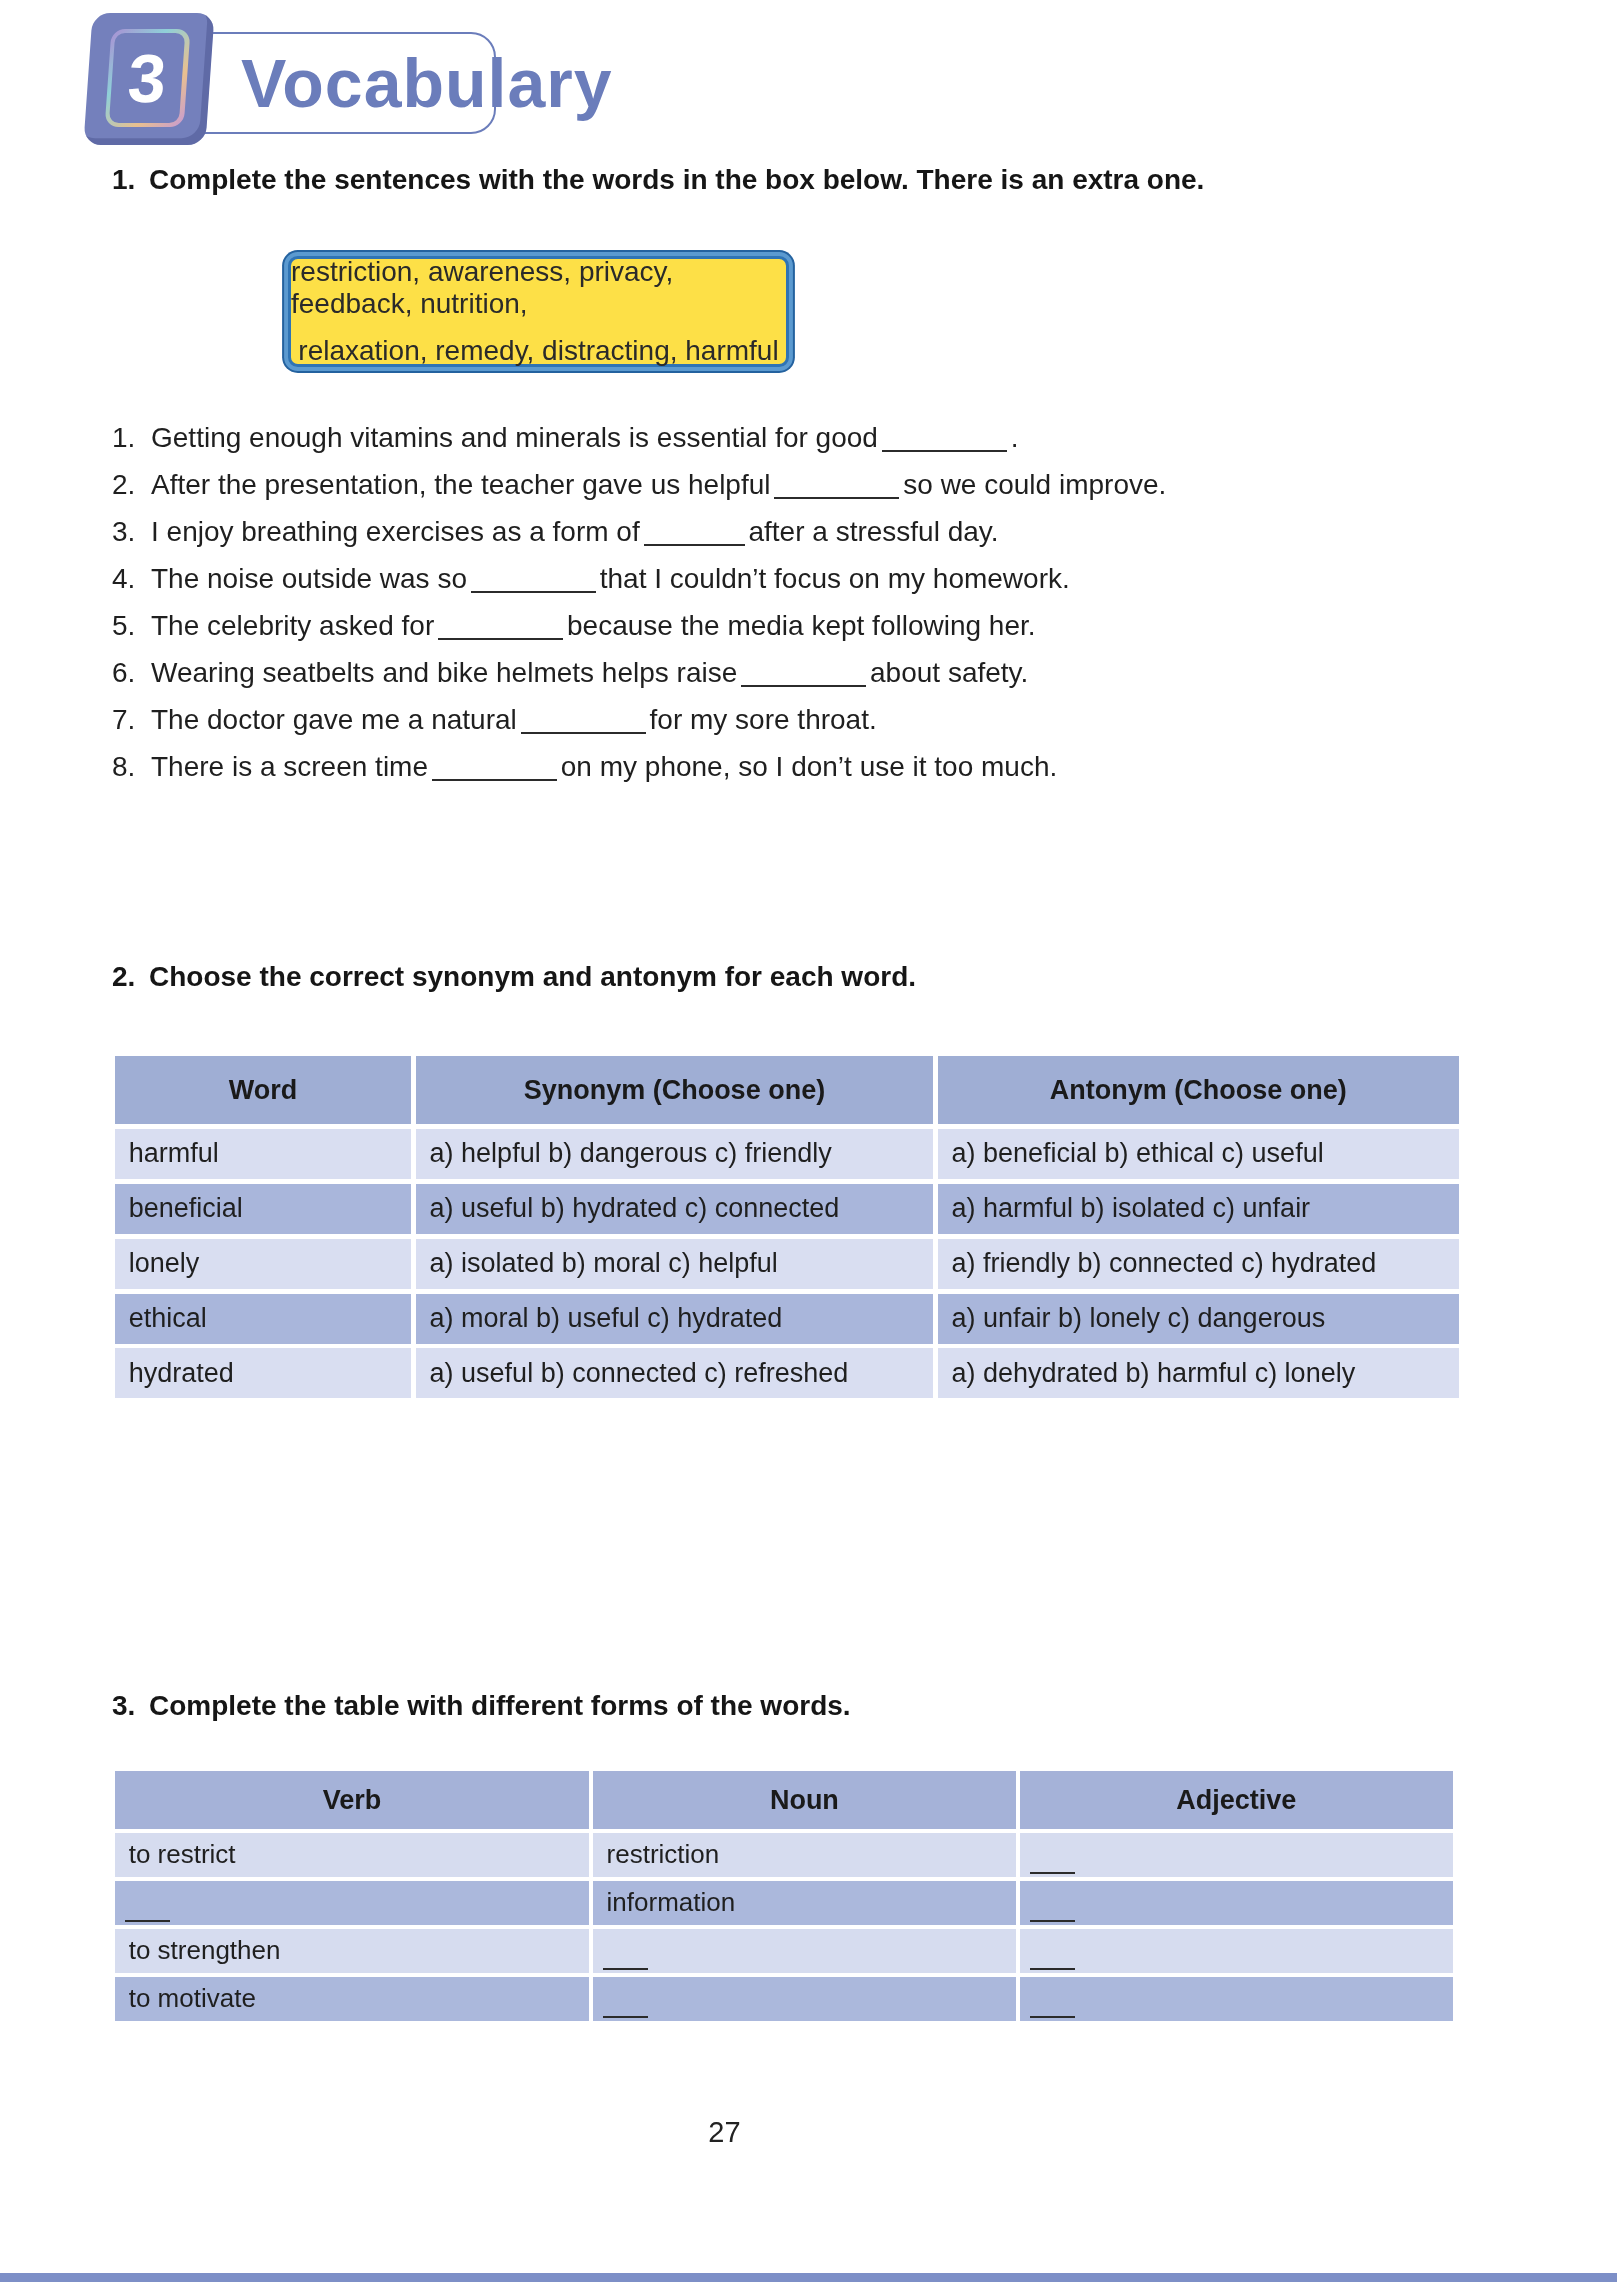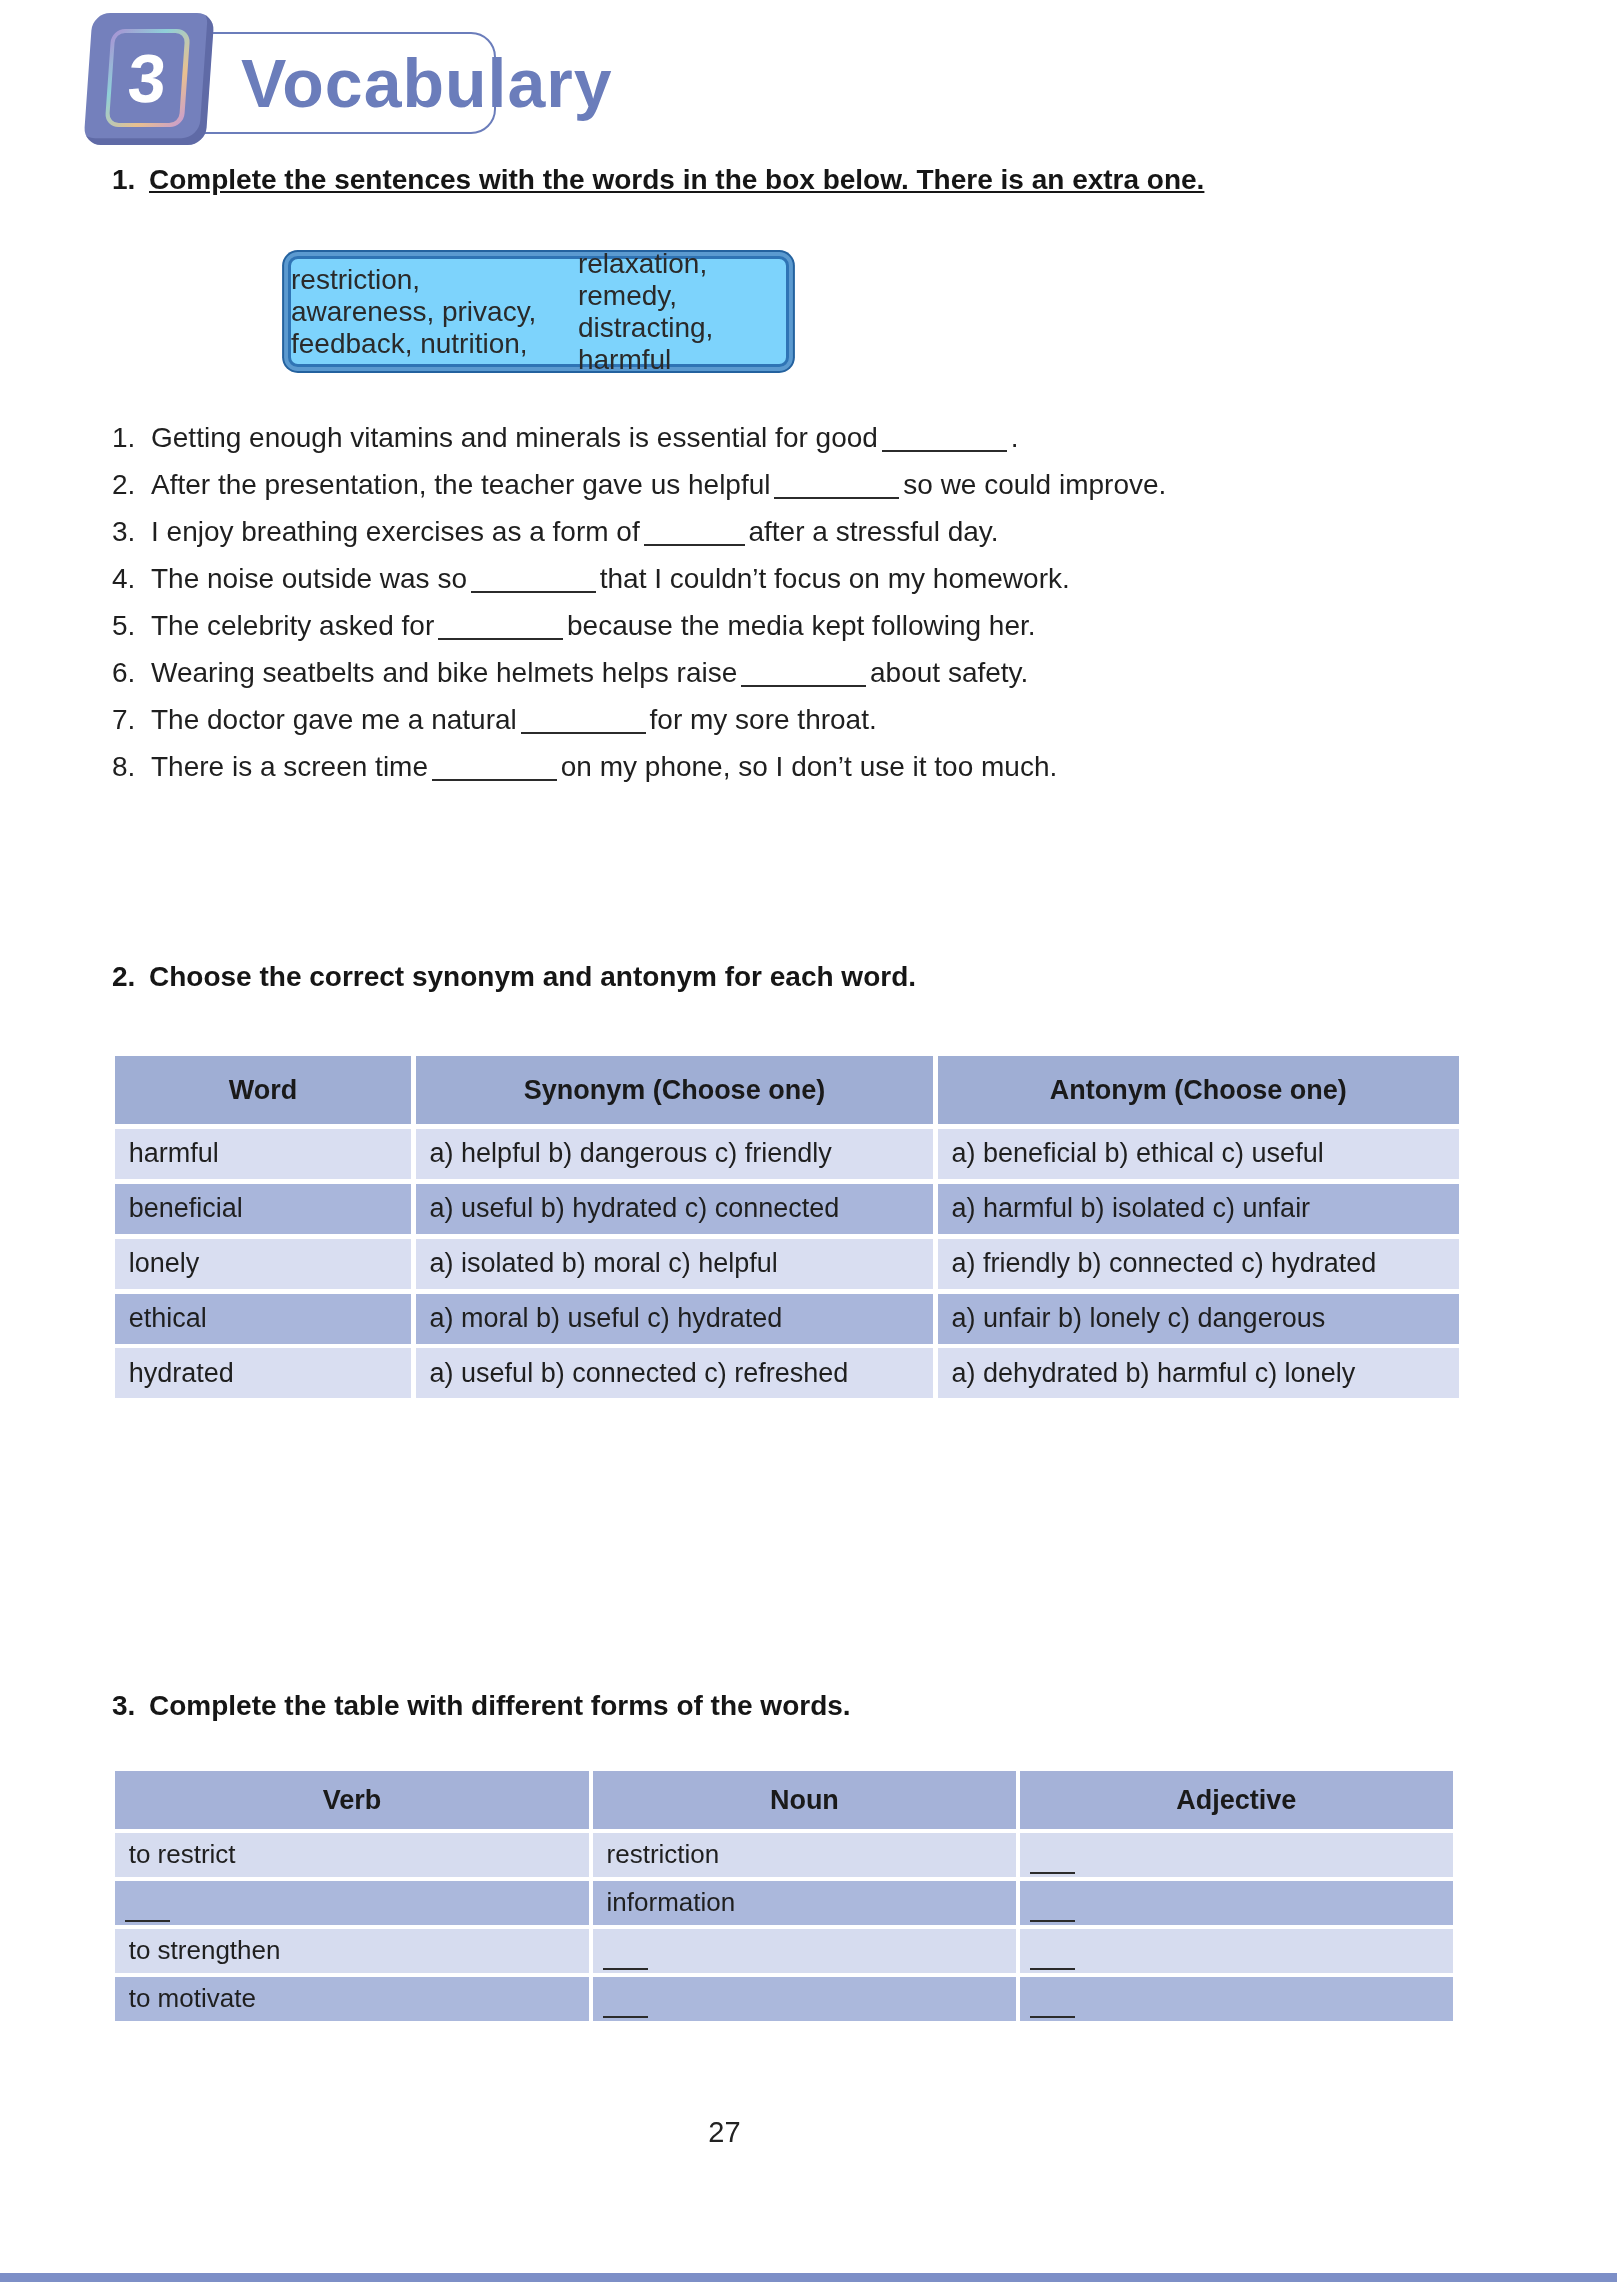--- a/index.html
+++ b/index.html
@@ -34,31 +34,31 @@
     border-radius:13.7px;
     background:linear-gradient(130deg,#a98fd4 0%,#8fd0d8 35%,#e9c08f 70%,#c79ad2 100%);
     display:flex;align-items:center;justify-content:center;
   }
   .badge .ring-inner{position:absolute;inset:4.9px;background:#7480bc;border-radius:9.8px;}
   .badge .num{position:relative;color:#ffffff;font-weight:bold;font-size:68px;line-height:1;}
 
   
   .ex-heading{position:absolute;left:112px;font-size:28px;font-weight:bold;color:#161616;}
   .ex-heading .hn{display:inline-block;width:37px;}
-  .eh1{top:164px;text-decoration:underline;}
+  .eh1{top:164px;}
   .eh2{top:961px;}
   .eh3{top:1690px;}
 
   
   .word-box{
     position:absolute;left:288px;top:256px;width:495px;height:105px;
-    background:#7dd3fc;border-radius:9.8px;
+    background:#fde047;border-radius:9.8px;
     border:3.9px solid #2f74b5;
     box-shadow:0 0 0 3.9px #5b9ad0, 0 0 0 5.9px #24629f;
-    display:flex;flex-direction:row;align-items:center;justify-content:center;
+    display:flex;flex-direction:column;align-items:center;justify-content:center;
     gap:15.6px;
   }
   .word-box .wline{font-size:28px;color:#2a2a2a;}
 
   
   .sentences{position:absolute;left:112px;top:414px;width:1443px;}
   .sentence{display:flex;height:47px;align-items:center;font-size:28px;}
   .sentence .num{width:39px;flex:0 0 39px;}
   .blank{
     display:inline-block;width:125px;height:19.5px;

